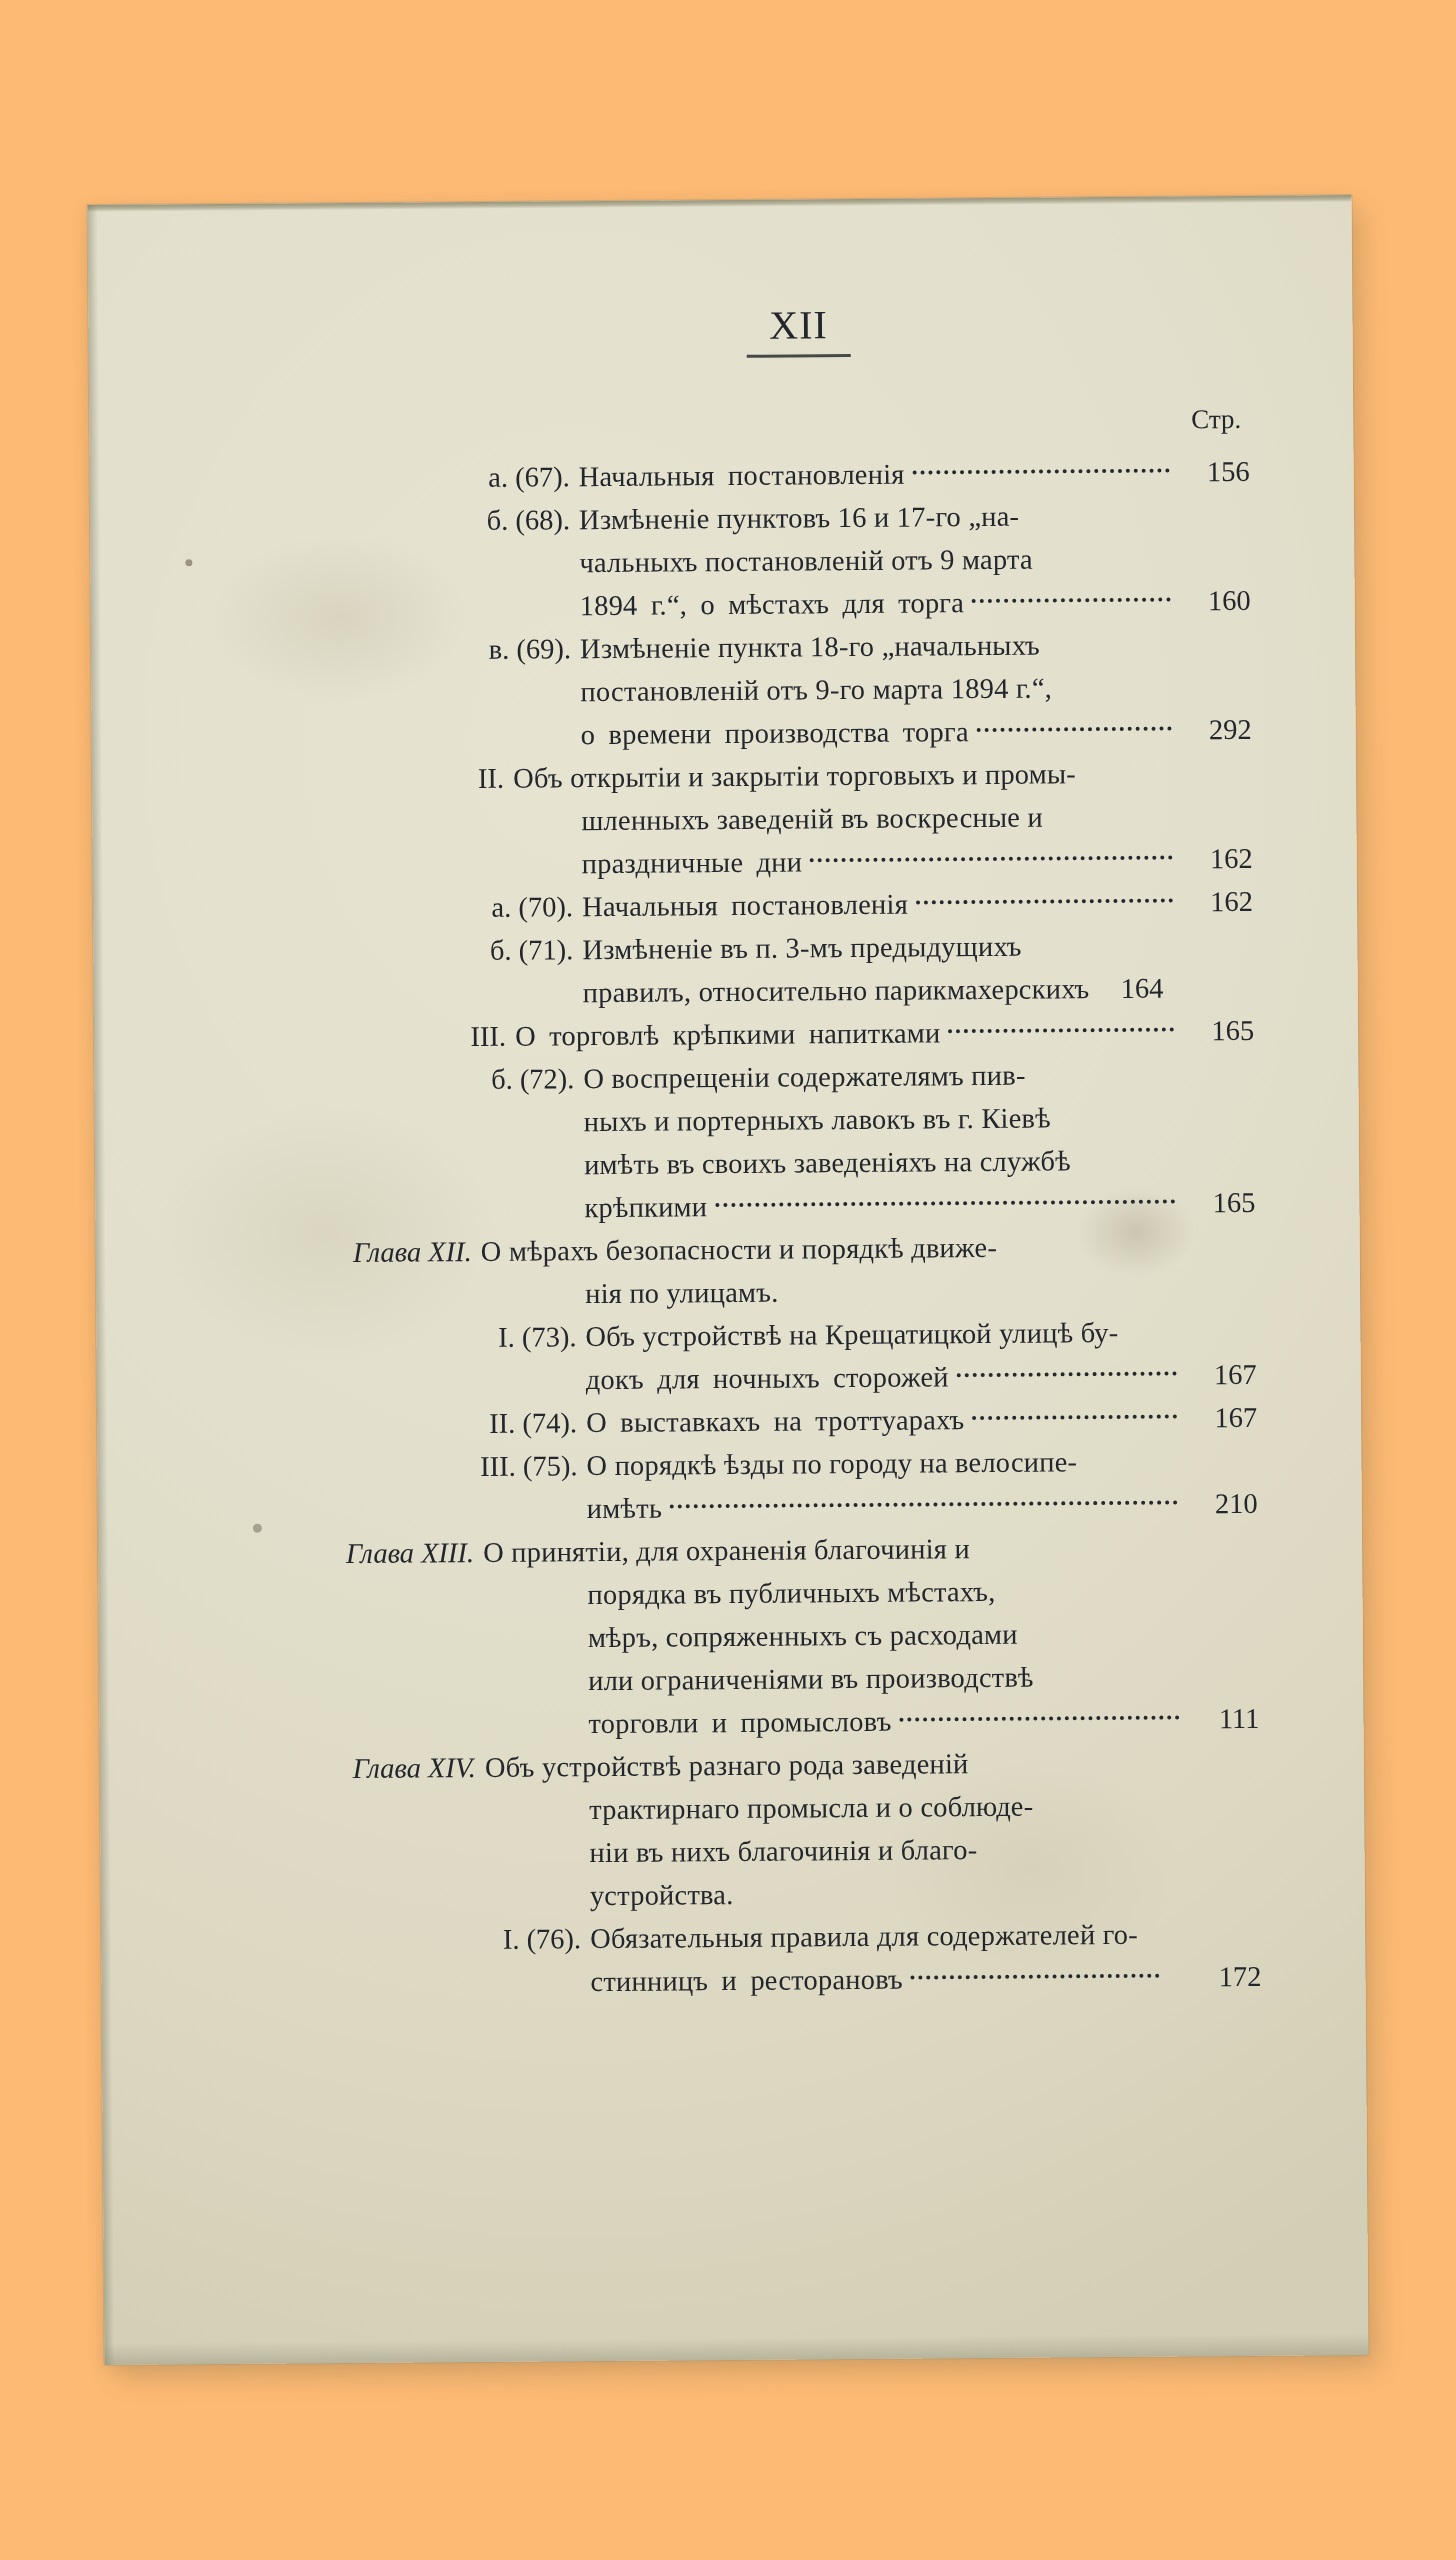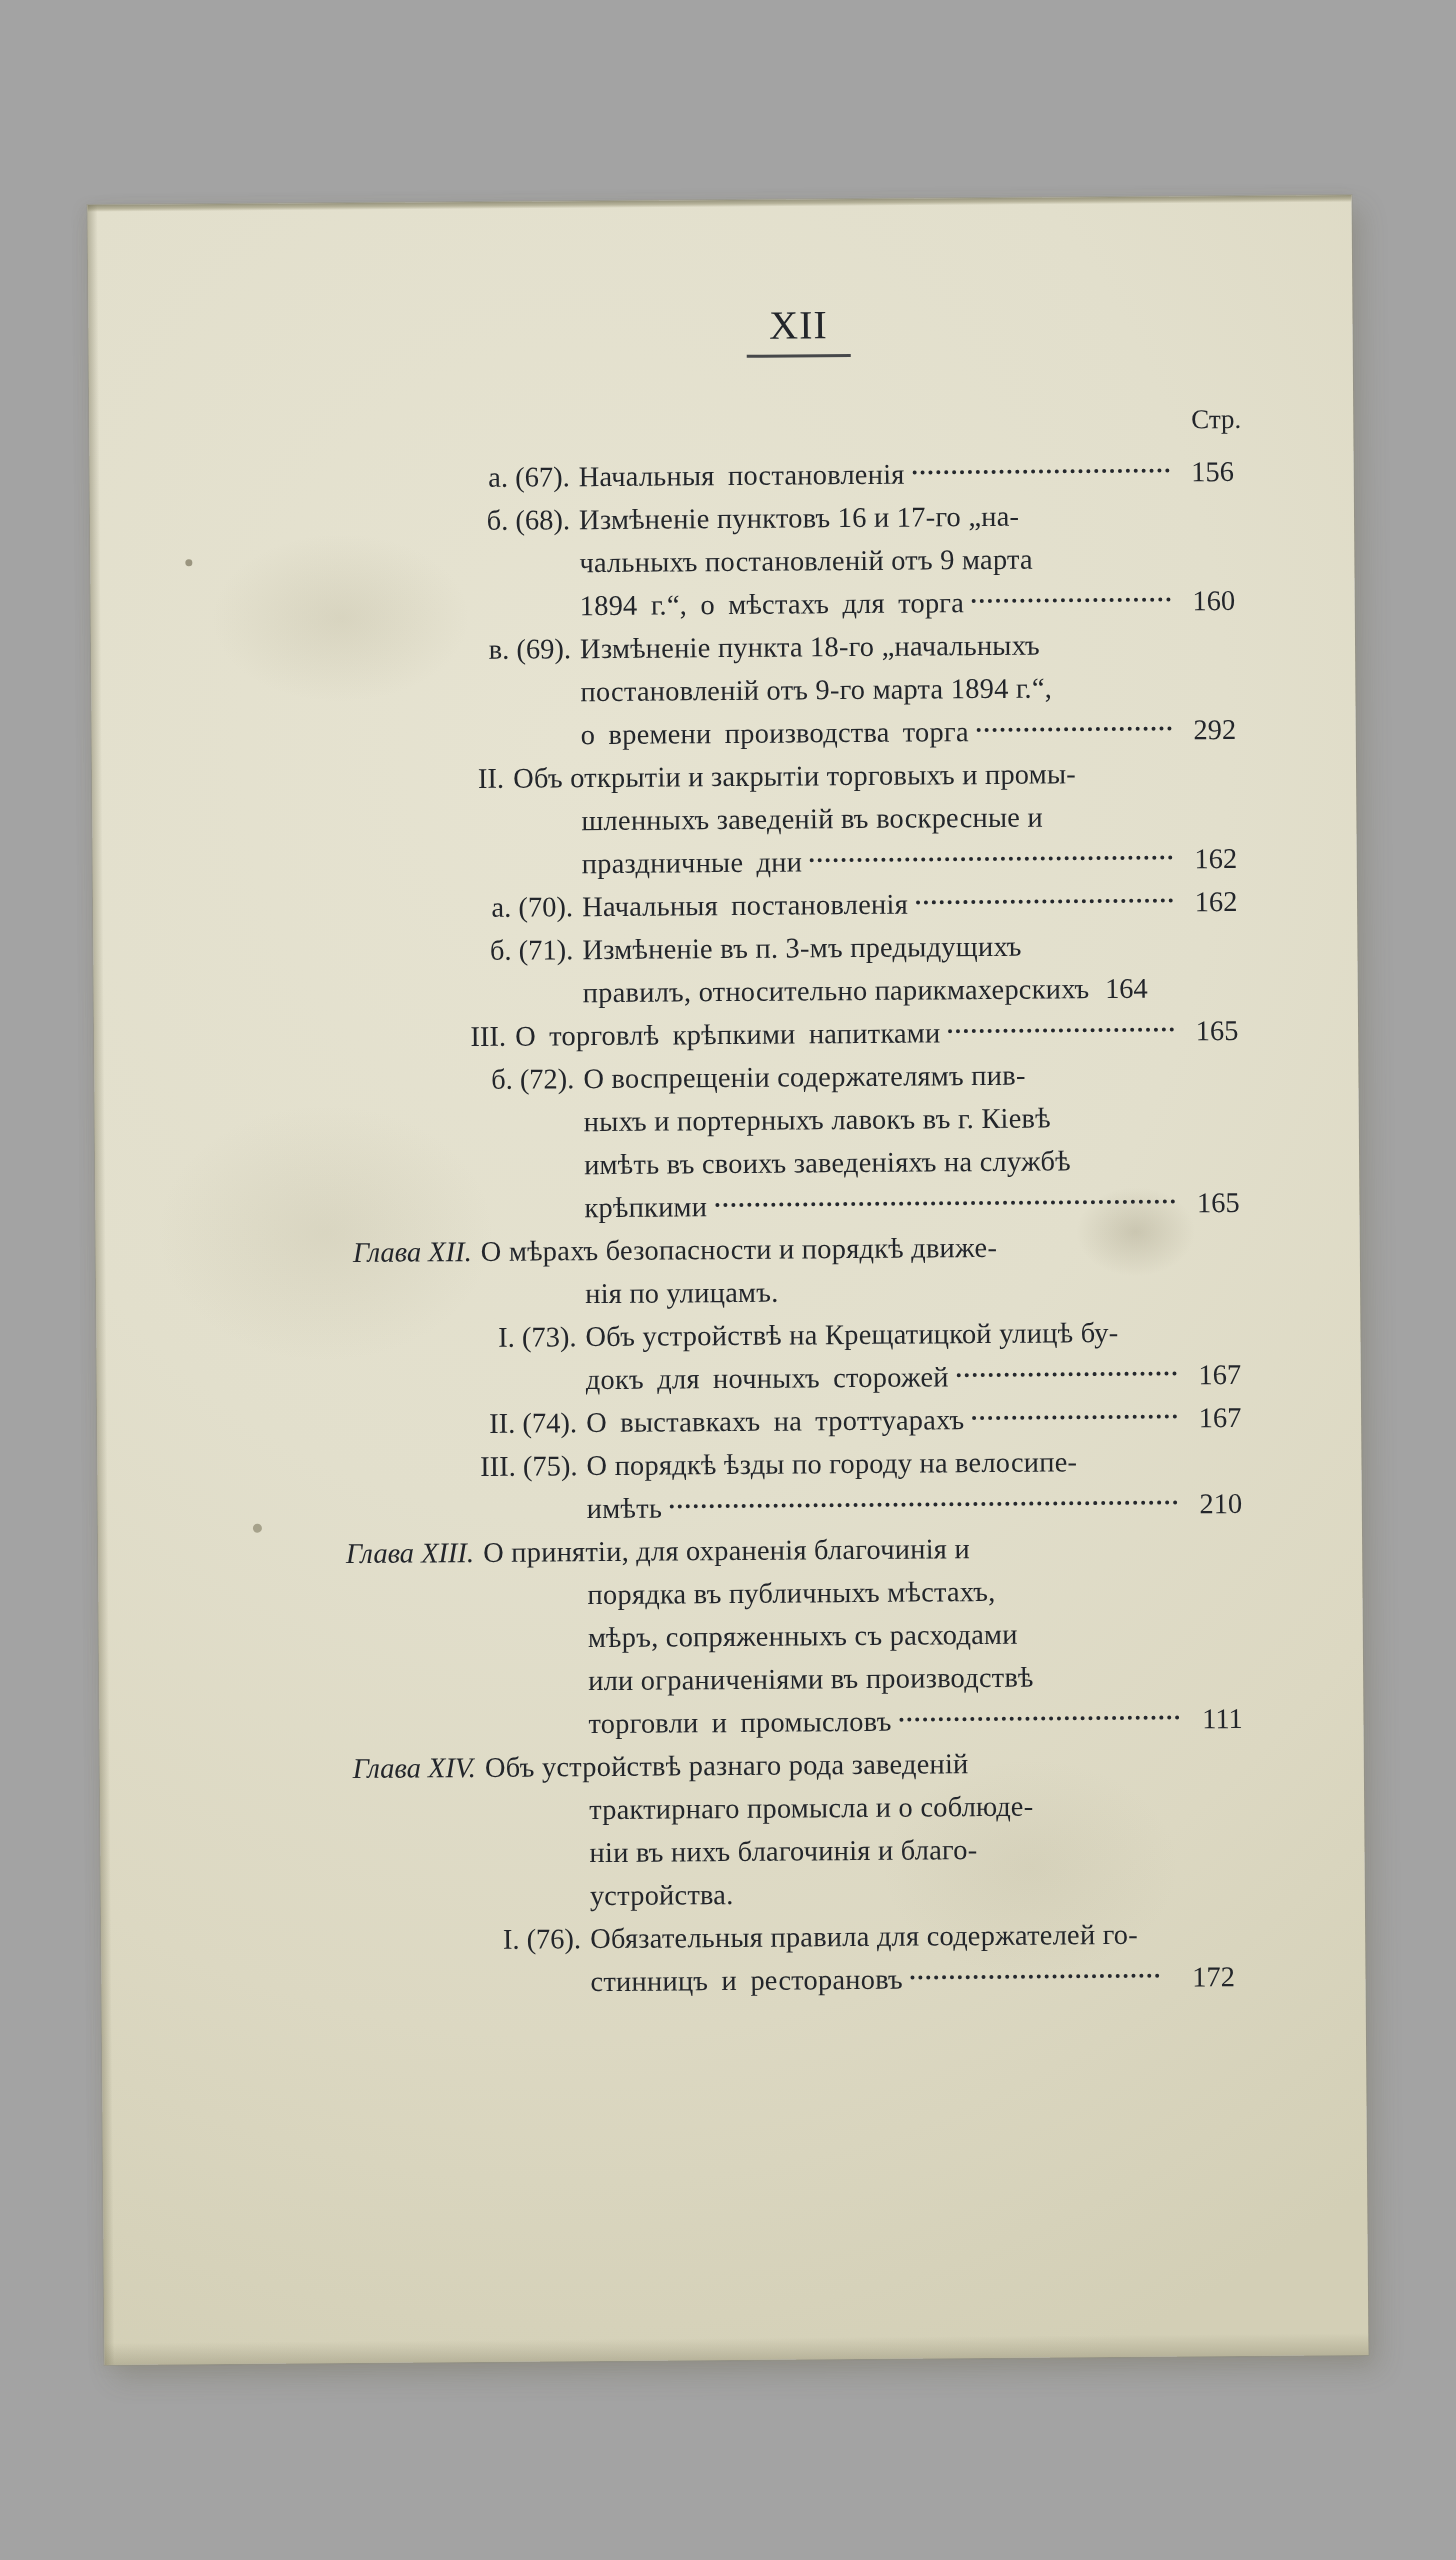--- a/index.html
+++ b/index.html
@@ -6,21 +6,21 @@
   body {
     width:1456px; height:2560px;
     background:#ffffff;
     font-family:"Liberation Serif", serif;
     overflow:hidden;
   }
 
   
   #scan-backdrop{
     position:absolute; inset:0;
-    background:#a3a3a3;
+    background:#fdba74;
   }
 
   
   #page-sheet{
     position:absolute;
     left:96px; top:200px;
     width:1264px; height:2160px;
     background:
       radial-gradient(ellipse 115% 80% at 38% 25%, #e6e3d1 0%, #e2dfcc 45%, #dcd8c2 75%, #d3cfb6 100%);
     transform:rotate(-0.45deg);
@@ -123,21 +123,21 @@
     position:relative;
     height:1em;
   }
   .leader::after{
     content:"";
     position:absolute; left:0; right:0; bottom:.30em;
     border-bottom:4.5px dotted #25282d;
   }
   .pageno{
     flex:0 0 74px;
-    text-align:center;
+    text-align:right;
     font-size:28.5px;
   }
   .pageno.spaced{ flex-basis:96px;font-family:Liberation Serif, serif; }
 
   
   .line.plain .txt{ flex:1 1 auto; }
 </style>
 </head>
 <body>
 

